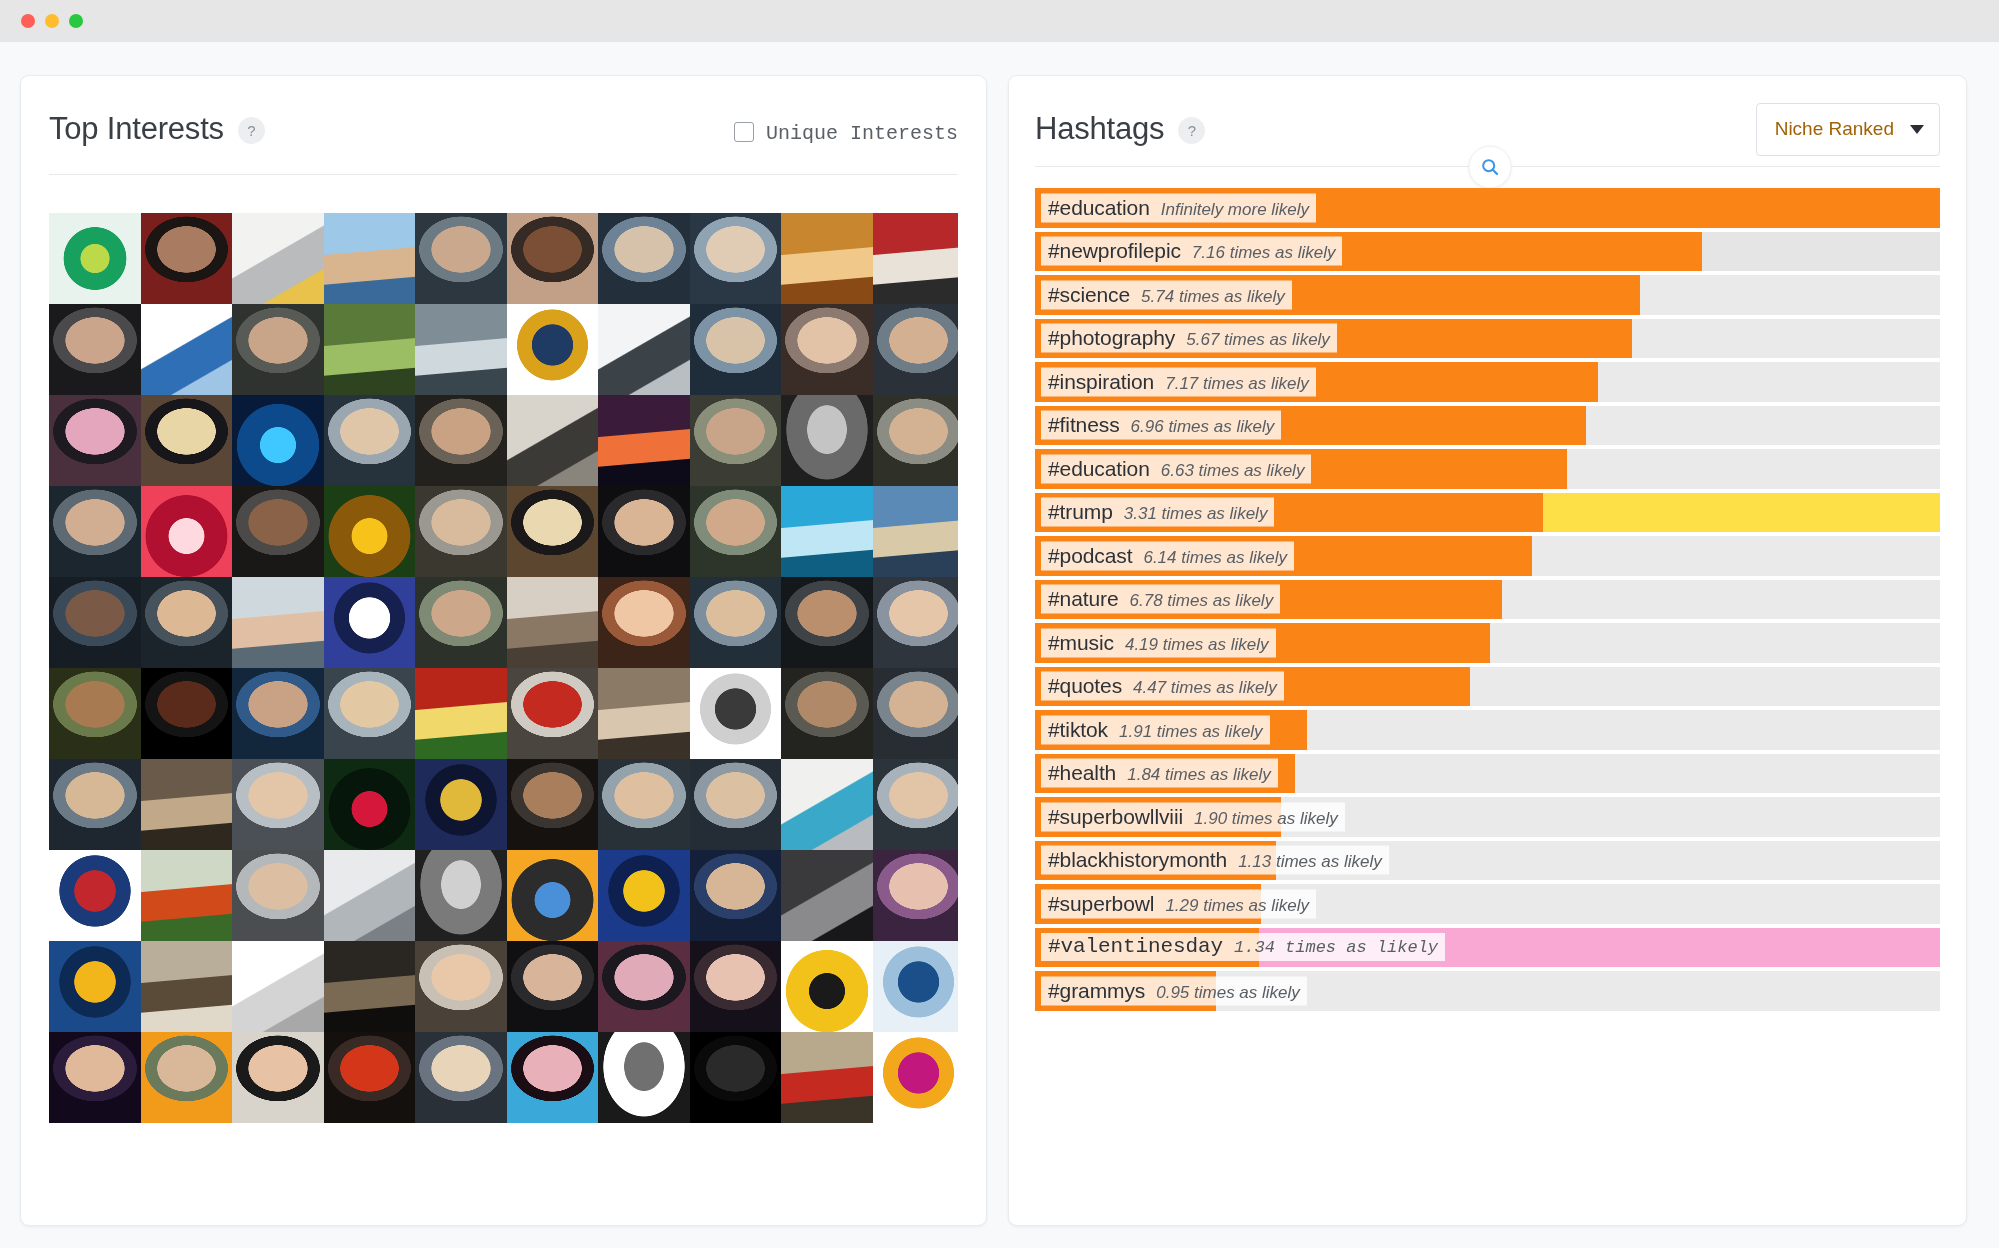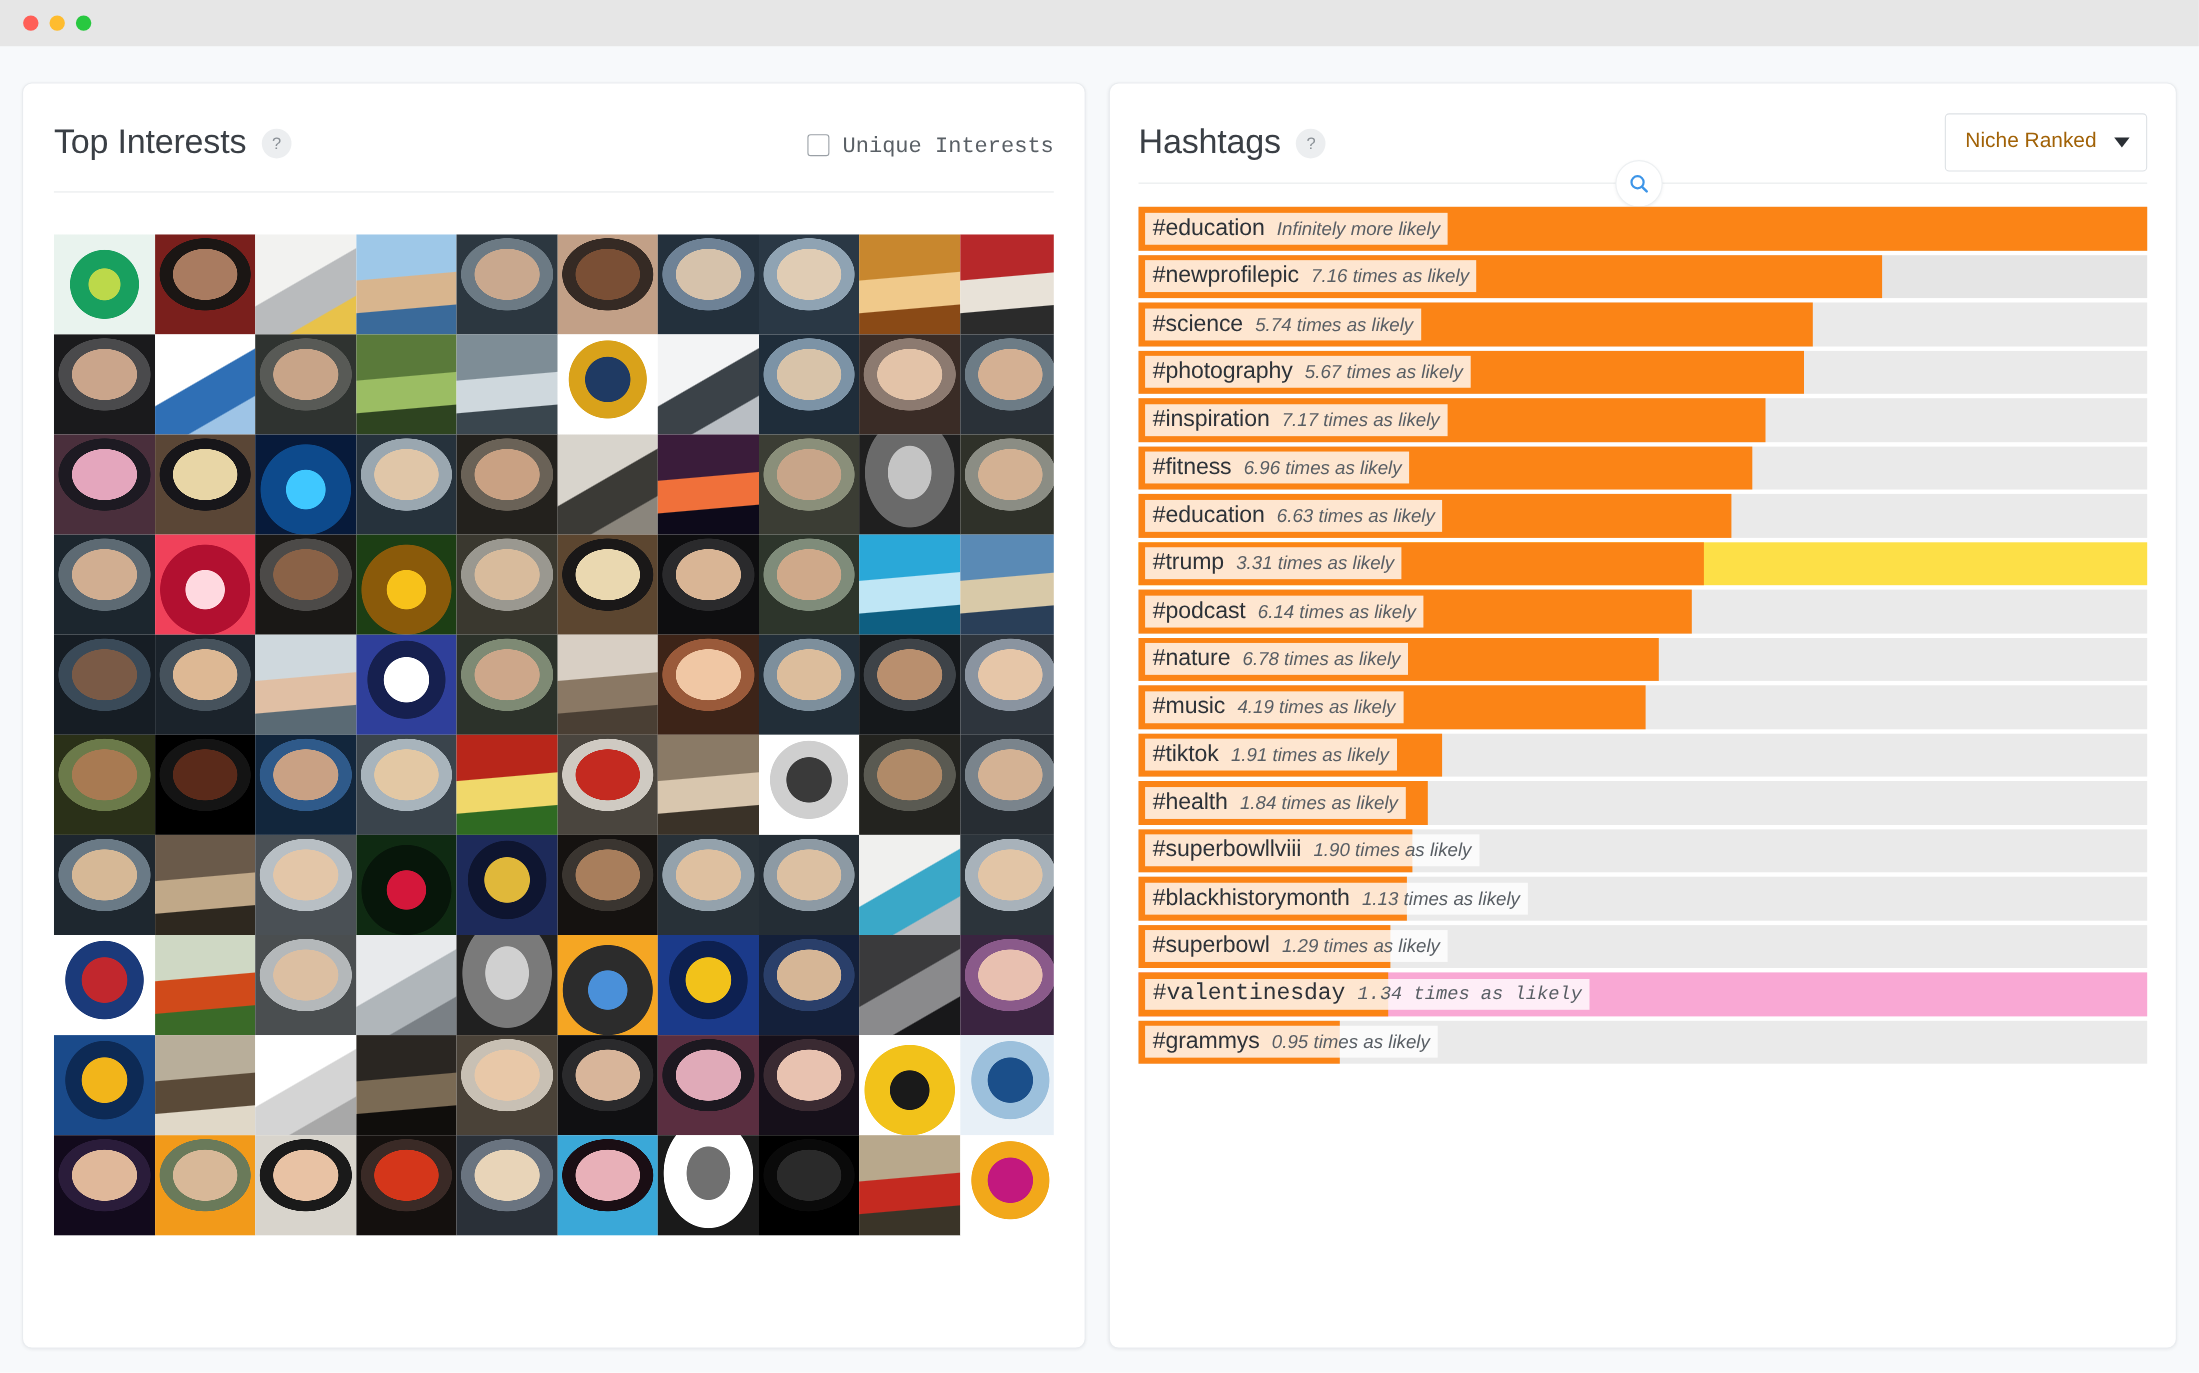--- a/index.html
+++ b/index.html
@@ -34,21 +34,21 @@
   .traffic-lights { display: flex; gap: 10px; align-items: center; }
   .light { width: 14px; height: 14px; border-radius: 50%; }
   .light.red    { background: #ff5f57; }
   .light.yellow { background: #febc2e; }
   .light.green  { background: #28c840; }
 
   
   .workspace {
     flex: 1 1 auto;
     position: relative;
-    padding: 33px 20px 22px 20px;
+    padding: 33px 32px 22px 20px;
     display: flex;
     gap: 21px;
     align-items: stretch;
   }
 
   .card {
     background: #ffffff;
     border: 1px solid #e9ecef;
     border-radius: 9px;
     box-shadow: 0 1px 3px rgba(16,24,40,0.06);
@@ -653,20 +653,27 @@
             </div>
           </div>
           <div class="bar-row" style="background: rgb(234, 234, 234);">
             <div class="bar-fill" style="width: 50.3%; background: rgb(251, 132, 22);"></div>
             <div class="bar-label">
               <span class="tag-name">#music</span>
               <span class="tag-metric">4.19 times as likely</span>
             </div>
           </div>
           <div class="bar-row" style="background: rgb(234, 234, 234);">
+            <div class="bar-fill" style="width: 48.1%; background: rgb(251, 132, 22);"></div>
+            <div class="bar-label">
+              <span class="tag-name">#quotes</span>
+              <span class="tag-metric">4.47 times as likely</span>
+            </div>
+          </div>
+          <div class="bar-row" style="background: rgb(234, 234, 234);">
             <div class="bar-fill" style="width: 30.1%; background: rgb(251, 132, 22);"></div>
             <div class="bar-label">
               <span class="tag-name">#tiktok</span>
               <span class="tag-metric">1.91 times as likely</span>
             </div>
           </div>
           <div class="bar-row" style="background: rgb(234, 234, 234);">
             <div class="bar-fill" style="width: 28.7%; background: rgb(251, 132, 22);"></div>
             <div class="bar-label">
               <span class="tag-name">#health</span>

